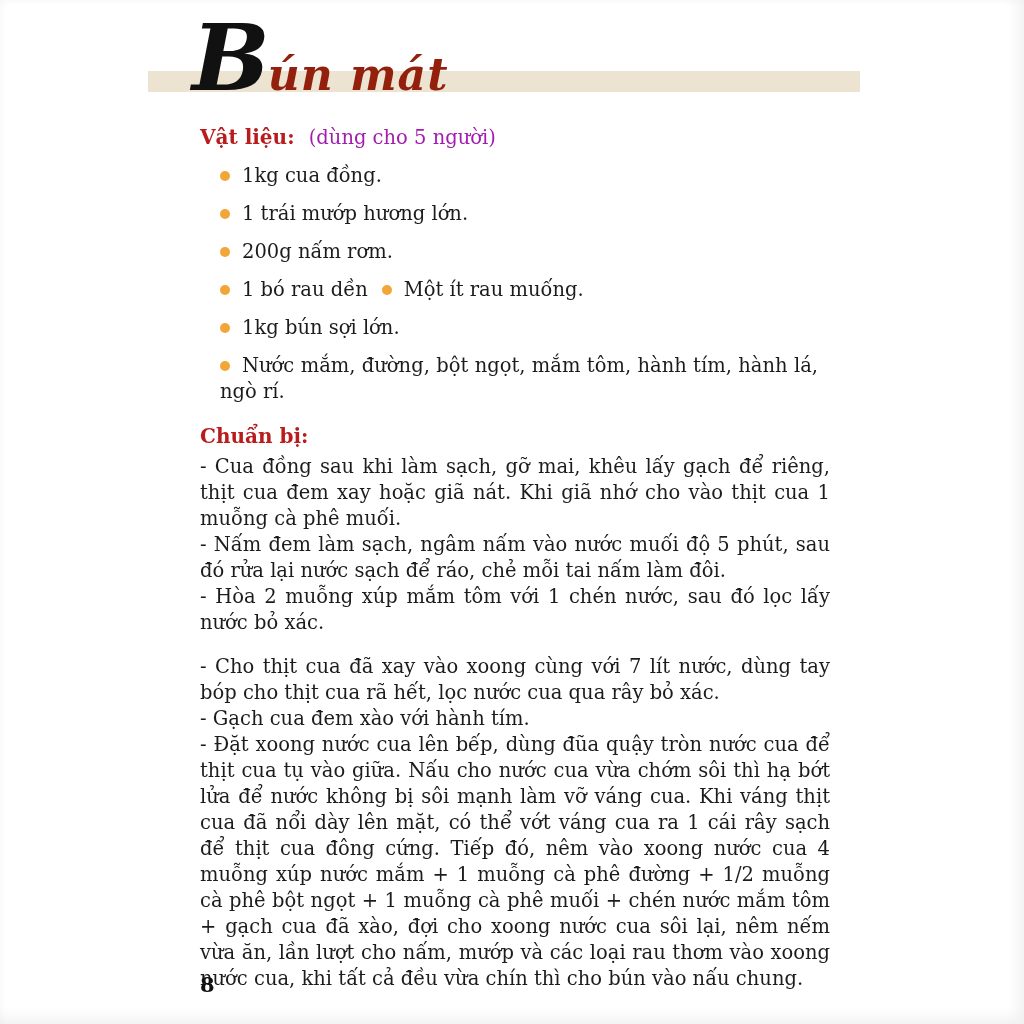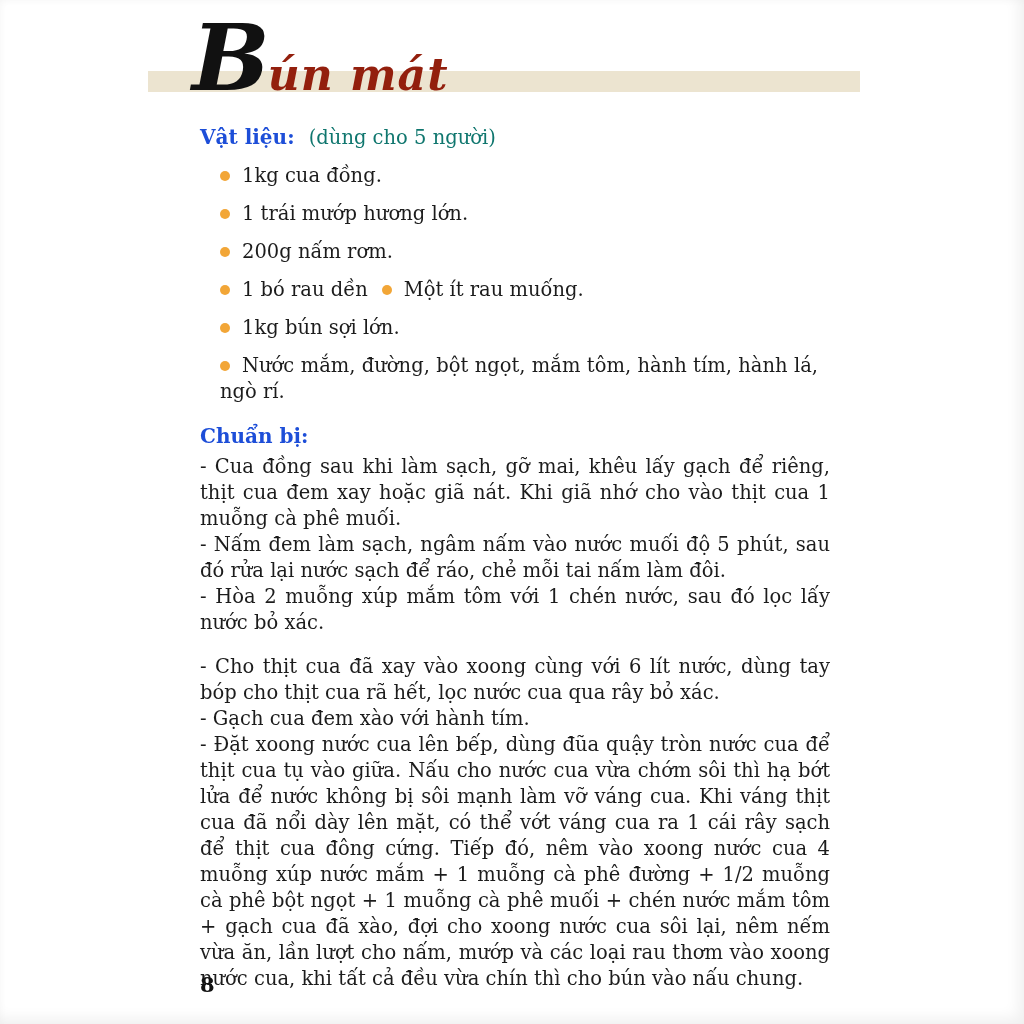--- a/index.html
+++ b/index.html
@@ -51,30 +51,30 @@
   .content {
     position: absolute;
     left: 200px;
     top: 124px;
     width: 630px;
     font-size: 19.5px;
     line-height: 26px;
     text-align: justify;
   }
   .section-heading {
-    color: #1d4ed8;
+    color: #b91c1c;
     font-weight: bold;
     font-size: 20px;
     margin: 0;
   }
   .heading-line {
     margin: 0 0 4px 0;
   }
   .serving-note {
-    color: #0f766e;
+    color: #a21caf;
     font-weight: normal;
     margin-left: 8px;
   }
   .section {
     margin-bottom: 18px;
   }
   .ing-line {
     margin: 12px;
     padding-left: 8px;
   }
@@ -145,21 +145,21 @@
     <div class="section">
       <p class="heading-line">
         <span class="section-heading">Chuẩn bị:</span>
       </p>
       <p class="step">- Cua đồng sau khi làm sạch, gỡ mai, khêu lấy gạch để riêng, thịt cua đem xay hoặc giã nát. Khi giã nhớ cho vào thịt cua 1 muỗng cà phê muối.</p>
       <p class="step">- Nấm đem làm sạch, ngâm nấm vào nước muối độ 5 phút, sau đó rửa lại nước sạch để ráo, chẻ mỗi tai nấm làm đôi.</p>
       <p class="step">- Hòa 2 muỗng xúp mắm tôm với 1 chén nước, sau đó lọc lấy nước bỏ xác.</p>
     </div>
 
     <div class="section">
-      <p class="step">- Cho thịt cua đã xay vào xoong cùng với 6 lít nước, dùng tay bóp cho thịt cua rã hết, lọc nước cua qua rây bỏ xác.</p>
+      <p class="step">- Cho thịt cua đã xay vào xoong cùng với 7 lít nước, dùng tay bóp cho thịt cua rã hết, lọc nước cua qua rây bỏ xác.</p>
       <p class="step">- Gạch cua đem xào với hành tím.</p>
       <p class="step">- Đặt xoong nước cua lên bếp, dùng đũa quậy tròn nước cua để thịt cua tụ vào giữa. Nấu cho nước cua vừa chớm sôi thì hạ bớt lửa để nước không bị sôi mạnh làm vỡ váng cua. Khi váng thịt cua đã nổi dày lên mặt, có thể vớt váng cua ra 1 cái rây sạch để thịt cua đông cứng. Tiếp đó, nêm vào xoong nước cua 4 muỗng xúp nước mắm + 1 muỗng cà phê đường + 1/2 muỗng cà phê bột ngọt + 1 muỗng cà phê muối + chén nước mắm tôm + gạch cua đã xào, đợi cho xoong nước cua sôi lại, nêm nếm vừa ăn, lần lượt cho nấm, mướp và các loại rau thơm vào xoong nước cua, khi tất cả đều vừa chín thì cho bún vào nấu chung.</p>
     </div>
 
   </div>
 
   <div class="page-number">8</div>
 
 </div>
 

